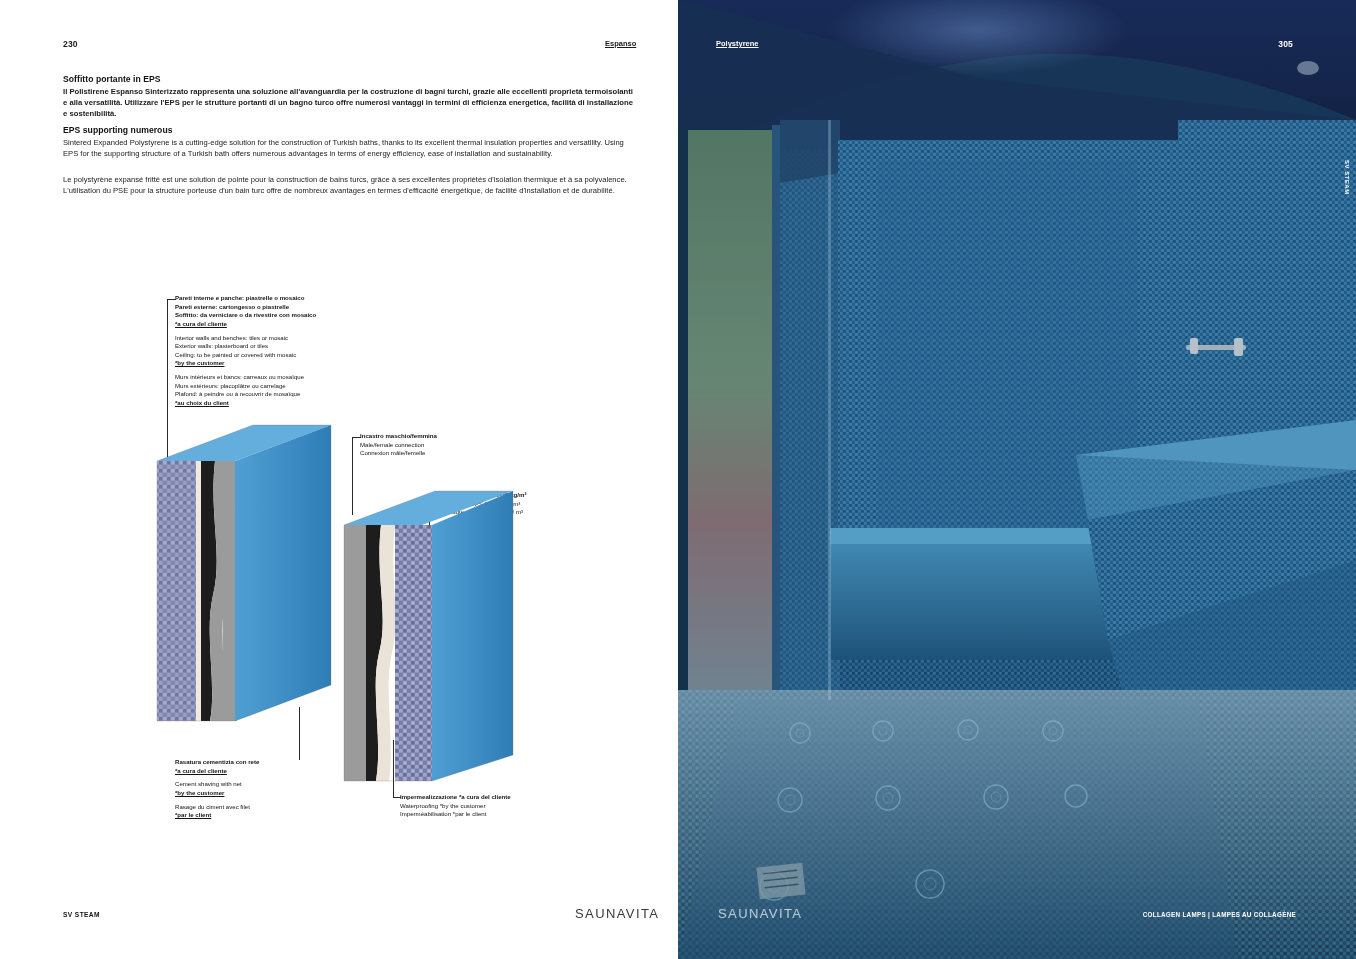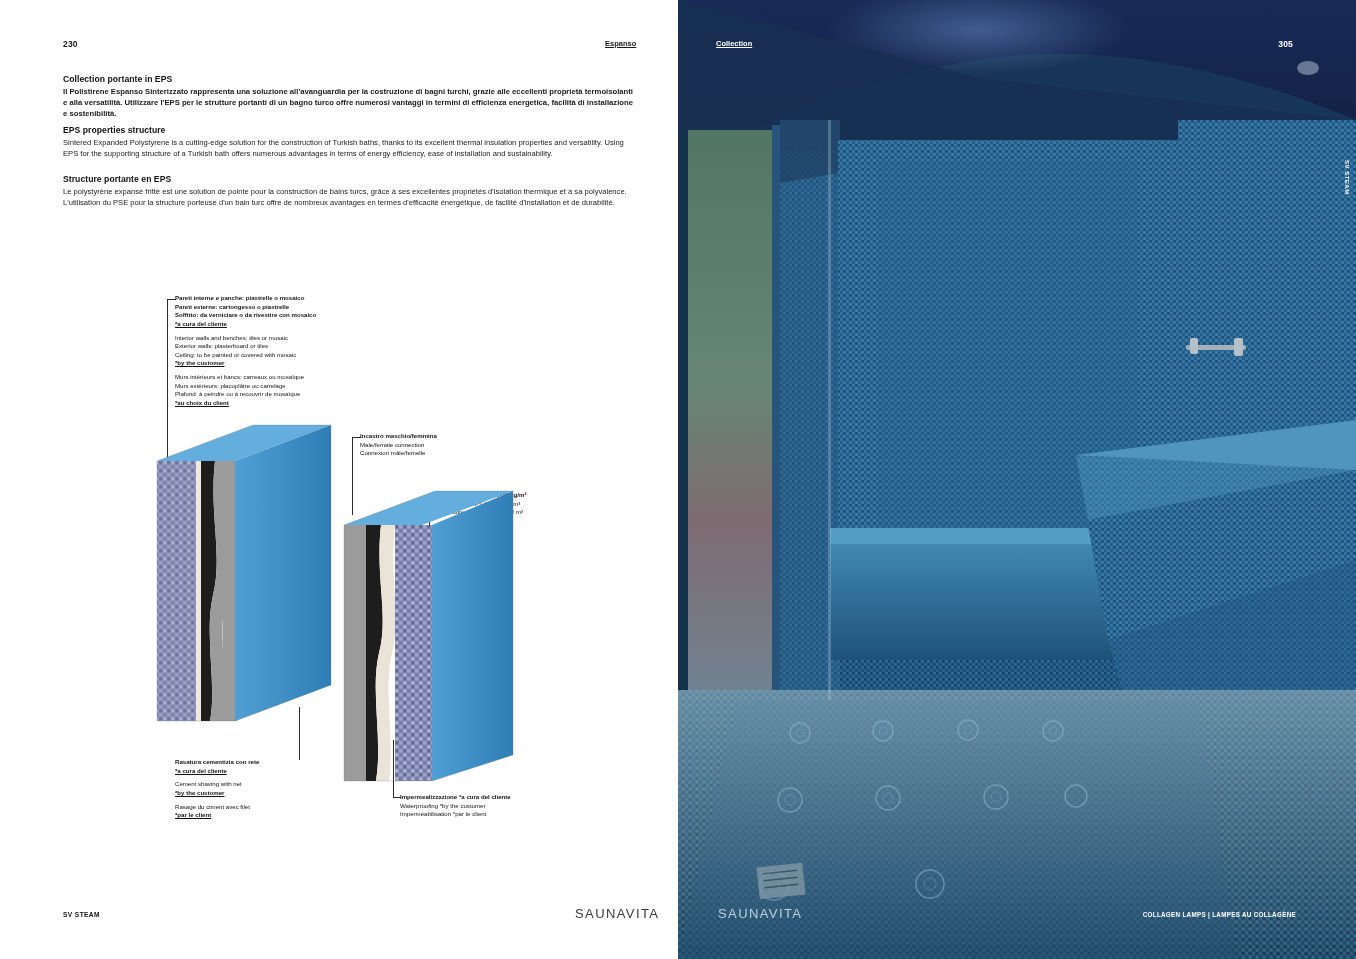--- a/index.html
+++ b/index.html
@@ -148,31 +148,30 @@
 <body>
 
 <div id="page">
 
   <div id="left-page">
 
     <div class="pg-num" id="left-pg-num">230</div>
     <div id="left-header-center">Espanso</div>
 
     <div class="blk" id="blk-it">
-      <h3>Collection portante in EPS</h3>
+      <h3>Soffitto portante in EPS</h3>
       <p class="bold">Il Polistirene Espanso Sinterizzato rappresenta una soluzione all'avanguardia per la costruzione di bagni turchi, grazie alle eccellenti proprietà termoisolanti e alla versatilità. Utilizzare l'EPS per le strutture portanti di un bagno turco offre numerosi vantaggi in termini di efficienza energetica, facilità di installazione e sostenibilità.</p>
     </div>
 
     <div class="blk" id="blk-en">
-      <h3>EPS properties structure</h3>
+      <h3>EPS supporting numerous</h3>
       <p>Sintered Expanded Polystyrene is a cutting-edge solution for the construction of Turkish baths, thanks to its excellent thermal insulation properties and versatility. Using EPS for the supporting structure of a Turkish bath offers numerous advantages in terms of energy efficiency, ease of installation and sustainability.</p>
     </div>
 
     <div class="blk" id="blk-fr">
-      <h3>Structure portante en EPS</h3>
       <p>Le polystyrène expansé fritté est une solution de pointe pour la construction de bains turcs, grâce à ses excellentes propriétés d'isolation thermique et à sa polyvalence. L'utilisation du PSE pour la structure porteuse d'un bain turc offre de nombreux avantages en termes d'efficacité énergétique, de facilité d'installation et de durabilité.</p>
     </div>
 
     <div id="diagram">
 
       <div class="callout" style="left:112px; top:9px; width:200px;">
         <div class="grp">
           <div class="b">Pareti interne e panche: piastrelle o mosaico</div>
           <div class="b">Pareti esterne: cartongesso o piastrelle</div>
           <div class="b">Soffitto: da verniciare o da rivestire con mosaico</div>
@@ -420,19 +419,19 @@
       <rect x="512" y="338" width="8" height="16" rx="2" fill="#cdd8dd"></rect>
 
       <ellipse cx="630" cy="68" rx="11" ry="7" fill="#cfe3f2" opacity="0.5"></ellipse>
 
       <rect x="150" y="120" width="3" height="580" fill="#bfe0f0" opacity="0.35"></rect>
 
       <rect width="678" height="959" fill="#0a1b33" opacity="0.12"></rect>
     </svg>
 
     <div class="pg-num" id="right-pg-num">305</div>
-    <div id="right-header-left">Collection</div>
+    <div id="right-header-left">Polystyrene</div>
     <div id="side-label">SV STEAM</div>
     <div id="right-footer-logo">SAUNAVITA</div>
     <div id="right-footer-right">COLLAGEN LAMPS | LAMPES AU COLLAGÈNE</div>
   </div>
 
 </div>
 
 </body></html>

